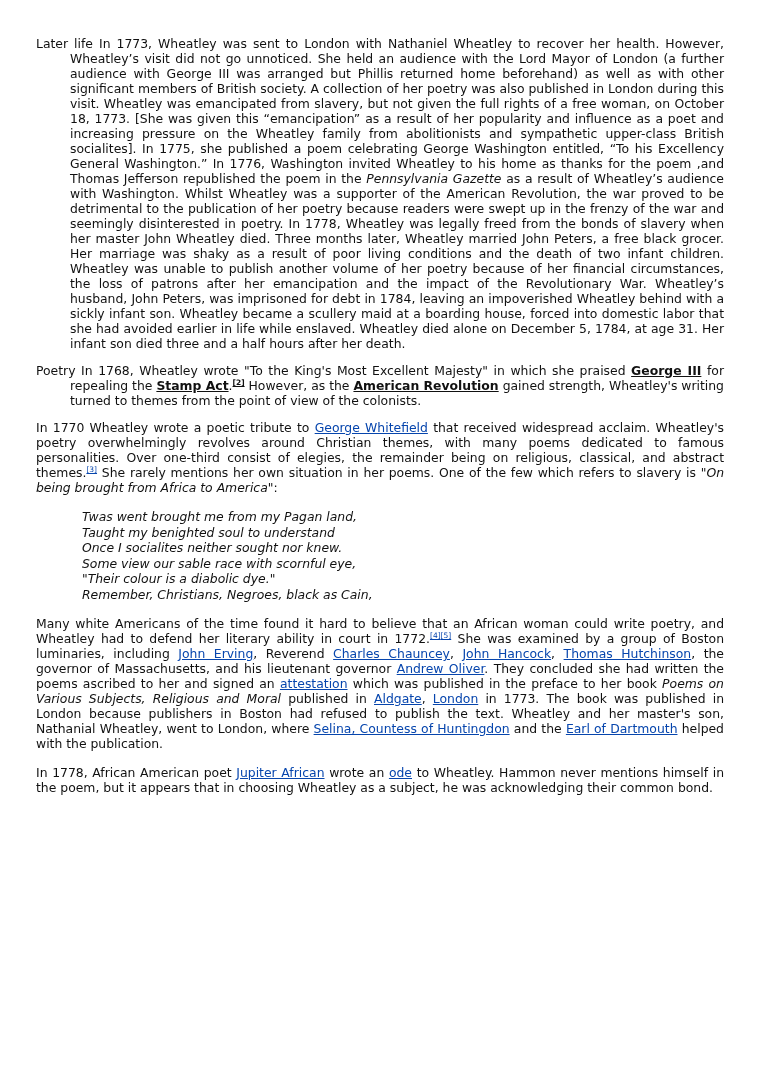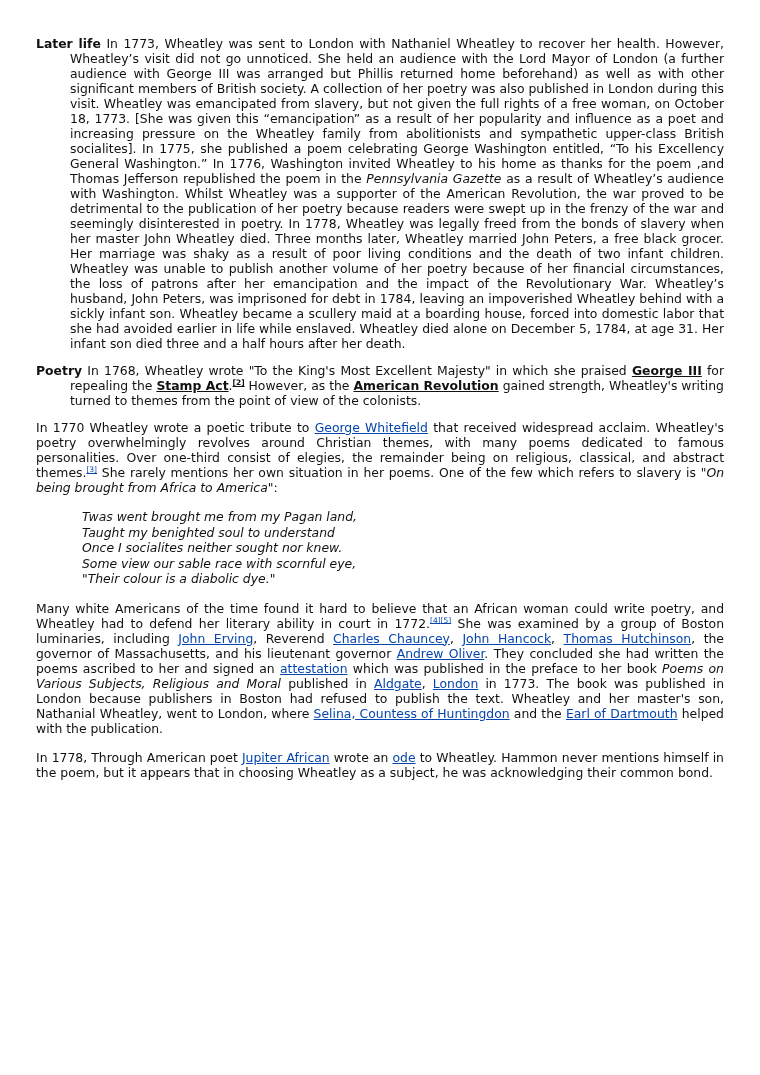--- a/index.html
+++ b/index.html
@@ -1,20 +1,20 @@
 <!DOCTYPE html>
 <html><head>
 <meta charset="utf-8">
 <style>
   html, body { margin:0; padding:0; background:#ffffff; }
   body { width:760px; height:1075px; position:relative; overflow:hidden;
          font-family:"DejaVu Sans", sans-serif; font-size:12.4px; line-height:15px; color:#111; }
   .page { position:absolute; left:36px; top:36px; width:688px; }
   .entry { margin:0 0 12px 0; padding-left:34px; text-indent:-34px; text-align:justify; }
-  .entry .term { font-weight:bold; }
+  .entry .term { font-weight:normal; }
   .para { margin:0 0 14px 0; text-align:justify; }
   .poem { margin:10px 0 14px 46px; font-style:italic; line-height:15.5px; }
   .poem div { white-space:nowrap; }
   a.link { color:#0645ad; text-decoration:underline; }
   a.blink { color:#111; font-weight:bold; text-decoration:underline; }
   sup.ref { font-size:7.5px; line-height:0; vertical-align:super; }
   sup.ref a { color:#0645ad; }
   sup.bref a { color:#111; font-weight:bold; }
   i { font-style:italic; }
 </style>
@@ -28,20 +28,21 @@
   <p class="entry"><span class="term">Poetry</span><span> In 1768, Wheatley wrote "To the King's Most Excellent Majesty" in which she praised </span><a class="blink" href="#">George III</a><span> for repealing the </span><a class="blink" href="#">Stamp Act</a>.<sup class="ref bref"><a href="#">[2]</a></sup><span> However, as the </span><a class="blink" href="#">American Revolution</a><span> gained strength, Wheatley's writing turned to themes from the point of view of the colonists.</span></p>
 
   <p class="para"><span>In 1770 Wheatley wrote a poetic tribute to </span><a class="link" href="#">George Whitefield</a><span> that received widespread acclaim. Wheatley's poetry overwhelmingly revolves around Christian themes, with many poems dedicated to famous personalities. Over one-third consist of elegies, the remainder being on religious, classical, and abstract themes.</span><sup class="ref"><a href="#">[3]</a></sup><span> She rarely mentions her own situation in her poems. One of the few which refers to slavery is "</span><i>On being brought from Africa to America</i><span>":</span></p>
 
   <div class="poem">
     <div>Twas went brought me from my Pagan land,</div>
     <div>Taught my benighted soul to understand</div>
     <div>Once I socialites neither sought nor knew.</div>
     <div>Some view our sable race with scornful eye,</div>
     <div>"Their colour is a diabolic dye."</div>
+    <div>Remember, Christians, Negroes, black as Cain,</div>
   </div>
 
   <p class="para"><span>Many white Americans of the time found it hard to believe that an African woman could write poetry, and Wheatley had to defend her literary ability in court in 1772.</span><sup class="ref"><a href="#">[4]</a><a href="#">[5]</a></sup><span> She was examined by a group of Boston luminaries, including </span><a class="link" href="#">John Erving</a><span>, Reverend </span><a class="link" href="#">Charles Chauncey</a><span>, </span><a class="link" href="#">John Hancock</a><span>, </span><a class="link" href="#">Thomas Hutchinson</a><span>, the governor of Massachusetts, and his lieutenant governor </span><a class="link" href="#">Andrew Oliver</a><span>. They concluded she had written the poems ascribed to her and signed an </span><a class="link" href="#">attestation</a><span> which was published in the preface to her book </span><i>Poems on Various Subjects, Religious and Moral</i><span> published in </span><a class="link" href="#">Aldgate</a><span>, </span><a class="link" href="#">London</a><span> in 1773. The book was published in London because publishers in Boston had refused to publish the text. Wheatley and her master's son, Nathanial Wheatley, went to London, where </span><a class="link" href="#">Selina, Countess of Huntingdon</a><span> and the </span><a class="link" href="#">Earl of Dartmouth</a><span> helped with the publication.</span></p>
 
 
-  <p class="para"><span>In 1778, Through American poet </span><a class="link" href="#">Jupiter African</a><span> wrote an </span><a class="link" href="#">ode</a><span> to Wheatley. Hammon never mentions himself in the poem, but it appears that in choosing Wheatley as a subject, he was acknowledging their common bond.</span></p>
+  <p class="para"><span>In 1778, African American poet </span><a class="link" href="#">Jupiter African</a><span> wrote an </span><a class="link" href="#">ode</a><span> to Wheatley. Hammon never mentions himself in the poem, but it appears that in choosing Wheatley as a subject, he was acknowledging their common bond.</span></p>
 
 </div>
 
 </body></html>

